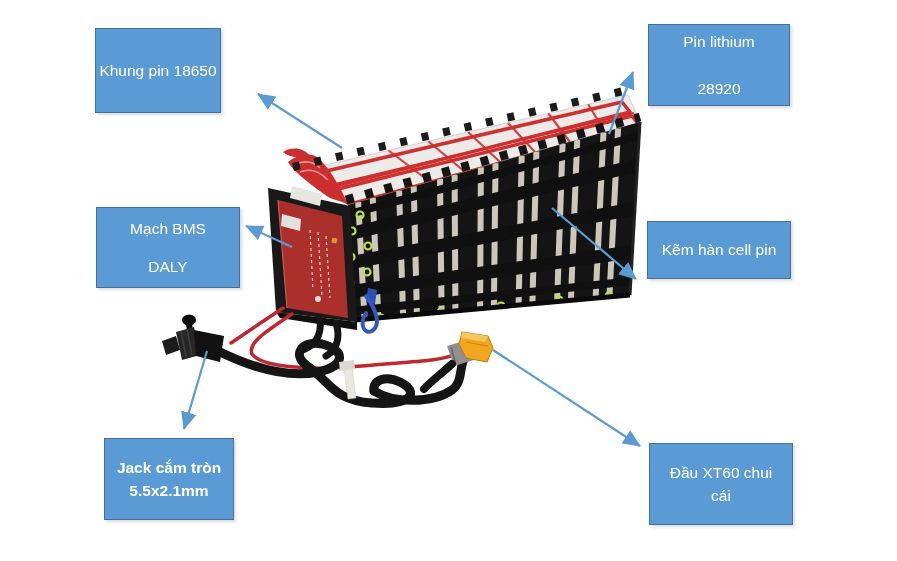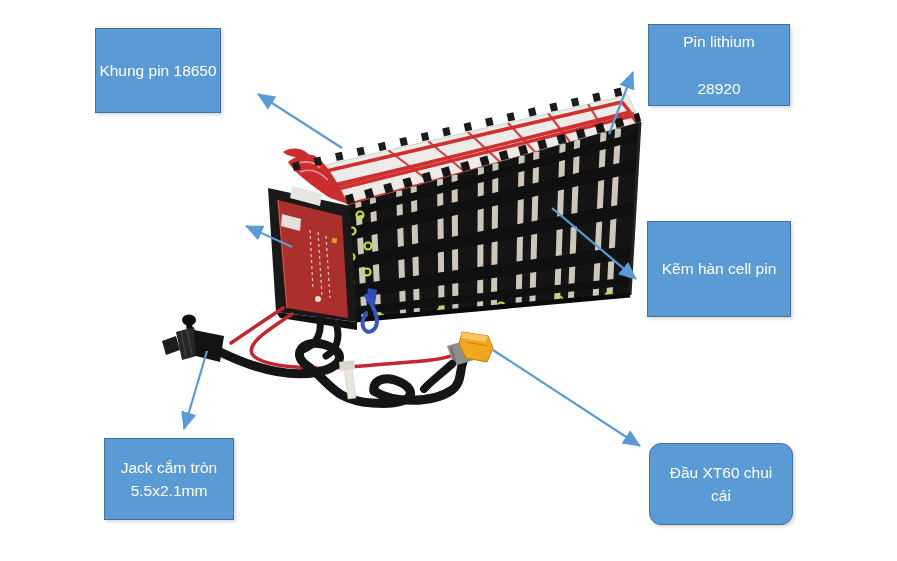--- a/index.html
+++ b/index.html
@@ -12,23 +12,23 @@
     position:absolute;display:flex;flex-direction:column;align-items:center;justify-content:center;
     text-align:center;background:#5b9bd5;border:1.5px solid #41719c;color:#ffffff;
     font-size:15.5px;line-height:1.5;box-shadow:2px 2px 3px rgba(0,0,0,0.15);
     box-sizing:border-box;
   }
   .label .ln{display:block;}
   #lbl-khung {left:95px;  top:28px;  width:126px; height:85px;}
   #lbl-pin   {left:648px; top:24px;  width:142px; height:82px;gap:24px;}
   #lbl-bms   {left:96px;  top:207px; width:144px; height:81px;}
   #lbl-bms .ln{margin:7px 0;}
-  #lbl-kem   {left:647px; top:221px; width:144px; height:96px;}
-  #lbl-jack  {left:104px; top:438px; width:130px; height:82px;}
-  #lbl-xt60  {left:649px; top:443px; width:144px; height:82px;border-radius:12px;}
+  #lbl-kem   {left:647px; top:221px; width:144px; height:58px;}
+  #lbl-jack  {left:104px; top:438px; width:130px; height:82px;font-weight:bold;}
+  #lbl-xt60  {left:649px; top:443px; width:144px; height:82px;}
 </style>
 </head>
 <body>
 
 <div class="canvas">
 
   <svg class="art" viewBox="0 0 897 561">
     <defs>
       <clipPath id="clip-top">
           <polygon points="295,172 628,95 640,122 348,205"></polygon>
@@ -151,20 +151,24 @@
 
   <div class="label" id="lbl-khung">
     <span class="ln">Khung pin 18650</span>
   </div>
 
   <div class="label" id="lbl-pin">
     <span class="ln">Pin lithium</span>
     <span class="ln">28920</span>
   </div>
 
+  <div class="label" id="lbl-bms">
+    <span class="ln">Mạch BMS</span>
+    <span class="ln">DALY</span>
+  </div>
 
   <div class="label" id="lbl-kem">
     <span class="ln">Kẽm hàn cell pin</span>
   </div>
 
   <div class="label" id="lbl-jack">
     <span class="ln">Jack cắm tròn</span>
     <span class="ln">5.5x2.1mm</span>
   </div>
 

